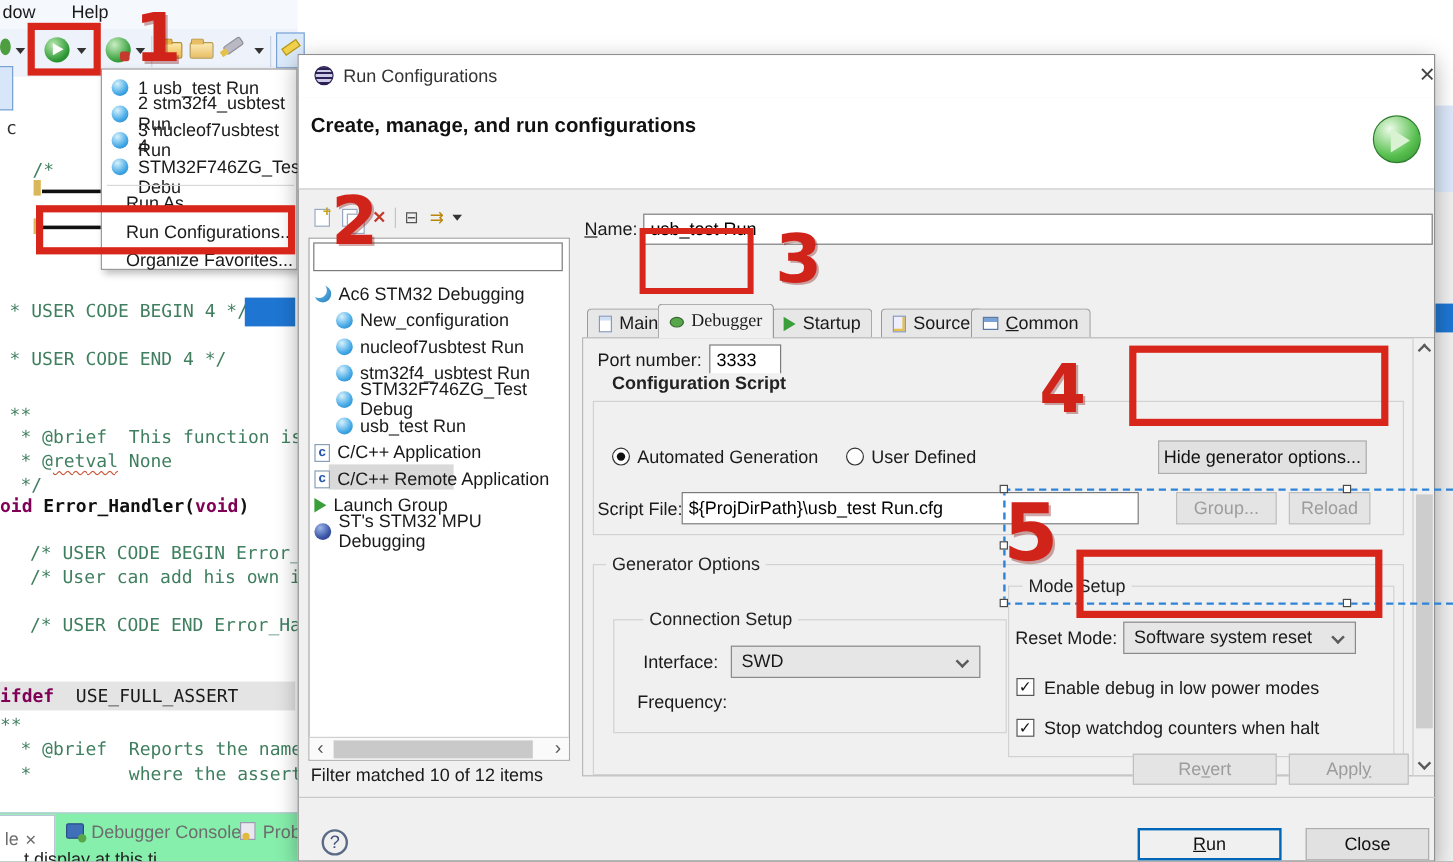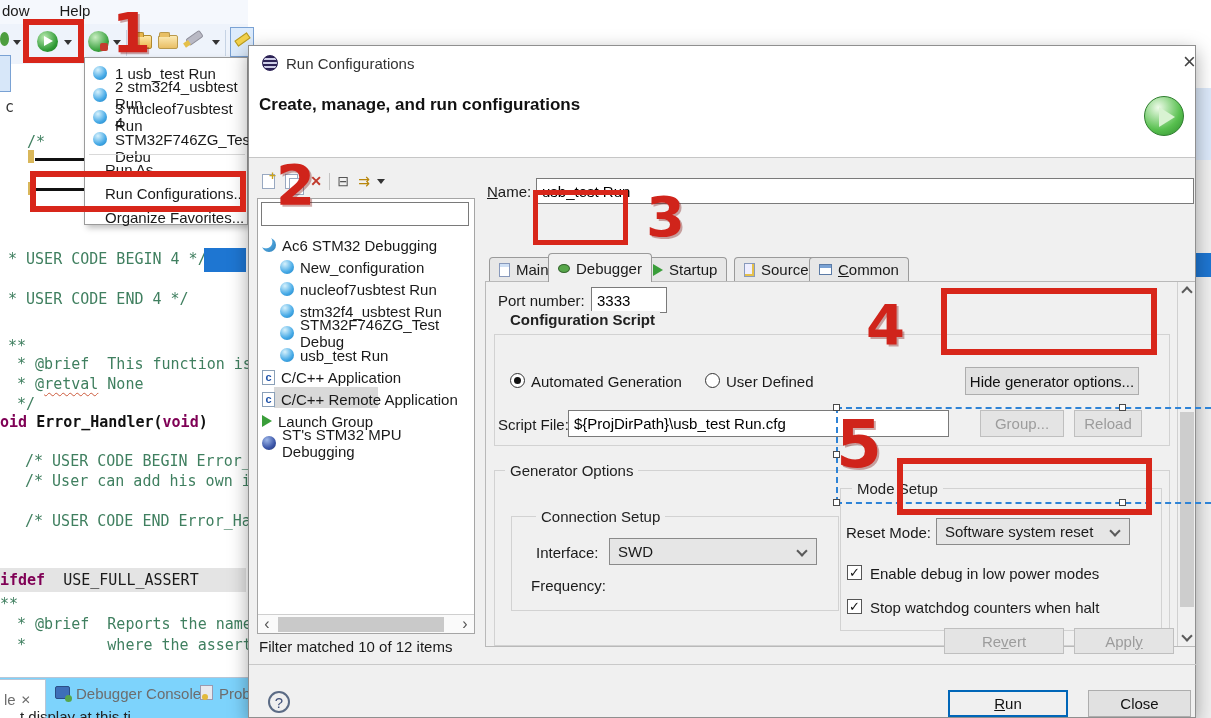--- a/index.html
+++ b/index.html
@@ -35,21 +35,21 @@
   .sphere.ac6 { background:radial-gradient(circle at 28% 28%, #ffffff 42%, #4aa0d8 48%, #2a7bb5); }
   .sphere.mpu { background:radial-gradient(circle at 35% 28%, #9db6e8, #3a55a8 60%, #24346e); }
   .menu-sep { position:absolute; left:4px; width:156px; height:1px; background:#d9d9d9; }
 
   
   .selblue { background:#1e76d2; }
   .curline { background:#e4e4e4; }
   .squig { text-decoration:underline wavy #cc5a3c 1px; text-underline-offset:3px; }
 
   
-  #console-strip { left:0; top:677px; width:248px; height:41px; background:#7dd3fc; border-top:1px solid #b9c6d6; }
+  #console-strip { left:0; top:677px; width:248px; height:41px; background:#86efac; border-top:1px solid #b9c6d6; }
   .ctab-txt { color:#6d6d6d; }
 
   
   .strip { left:1196px; width:15px; }
 
   
   #dialog { left:248px; top:45px; width:948px; height:673px; background:#f0f0f0; border:1px solid #8f8f8f; box-shadow:0 6px 18px rgba(0,0,0,.35); z-index:20; }
   #dlg-titlebar { left:0; top:0; width:100%; height:35px; background:#fff; }
   #dlg-banner { left:0; top:35px; width:100%; height:77px; background:#fff; border-bottom:1px solid #c6c6c6; }
   .eclipse-icon { width:16px; height:16px; border-radius:50%; background:repeating-linear-gradient(#2c2255 0 2px, #cfcfe8 2px 4px); border:1px solid #2c2255; }
@@ -68,21 +68,21 @@
   .hthumb { position:absolute; background:#c9c9c9; }
 
   
   .mini { position:absolute; width:18px; height:18px; display:flex; align-items:center; justify-content:center; font-size:14px; color:#555; }
   .doc-mini { width:13px; height:15px; background:#fff; border:1px solid #98a8c0; position:relative; }
   .doc-mini.copy:before { content:""; position:absolute; left:3px; top:3px; width:13px; height:15px; background:#fff; border:1px solid #98a8c0; }
 
   
   input.field { position:absolute; border:1px solid #7a7a7a; background:#fff; font-family:"Liberation Sans",sans-serif; font-size:15px; padding:0 5px; }
   .tab { position:absolute; top:211px; height:24px; background:#e7e7e7; border:1px solid #9a9a9a; border-bottom:none; border-radius:4px 4px 0 0; display:flex; align-items:center; gap:6px; padding:0 9px; font-size:15px; }
-  .tab.active { top:207px; height:29px; background:#f0f0f0; z-index:3; }
+  .tab.active { top:207px; height:29px; background:#f0f0f0; z-index:3;font-family:Liberation Serif, serif; }
   #tabpane { left:236px; top:235px; width:710px; height:366px; border:1px solid #b9b9b9; background:#f0f0f0; }
   .group { position:absolute; border:1px solid #d2d2d2; }
   .legend { position:absolute; background:#f0f0f0; padding:0 5px; font-size:15px; color:#222; }
   .btn { position:absolute; background:#e1e1e1; border:1px solid #adadad; display:flex; align-items:center; justify-content:center; font-size:15px; color:#111; }
   .btn.disabled { color:#9c9c9c; border-color:#bfbfbf; background:#e4e4e4; }
   .btn.primary { border:2px solid #0066b8; background:#f0f0f0; }
   .combo { position:absolute; background:#e6e6e6; border:1px solid #8a8a8a; display:flex; align-items:center; padding:0 8px; font-size:15px; }
   .chev { width:8px; height:8px; border-right:2px solid #5a5a5a; border-bottom:2px solid #5a5a5a; transform:rotate(45deg); position:absolute; right:10px; top:8px; }
   .radio { position:absolute; width:15px; height:15px; border:1px solid #333; border-radius:50%; background:#fff; }
   .radio .dot { position:absolute; left:3px; top:3px; width:7px; height:7px; border-radius:50%; background:#111; }
@@ -314,21 +314,21 @@
       <span style="width:11px;height:14px;background:#eef;border:1px solid #8899bb;box-shadow:inset -2px -2px 0 #e5c04a;"></span>
       <span>Source</span>
     </div>
     <div class="tab" style="left:560px;">
       <span style="width:13px;height:11px;background:linear-gradient(#7aa2d4 3px,#fff 3px);border:1px solid #5b7ba6;"></span>
       <span><span style="text-decoration:underline;">C</span><span>ommon</span></span>
     </div>
 
     <div id="tabpane" class="abs">
       <div class="abs" style="left:12px;top:10px;">Port number:</div>
-      <input class="field" style="left: 105px; top: 5px; width: 76px; height: 26px;" value="3333">
+      <input class="field" style="left: 105px; top: 5px; width: 60px; height: 26px;" value="3333">
 
       <div class="group" style="left:8px;top:52px;width:676px;height:112px;"></div>
       <div class="legend" style="left:19px;top:29px;font-weight:bold;">Configuration Script</div>
       <div class="radio" style="left:24px;top:91px;">
           <div class="dot"></div>
         </div>
       <div class="abs" style="left:45px;top:91px;">Automated Generation</div>
       <div class="radio" style="left:219px;top:91px;"></div>
       <div class="abs" style="left:240px;top:91px;">User Defined</div>
       <div class="btn" style="left:479px;top:85px;width:174px;height:28px;">Hide generator options...</div>

